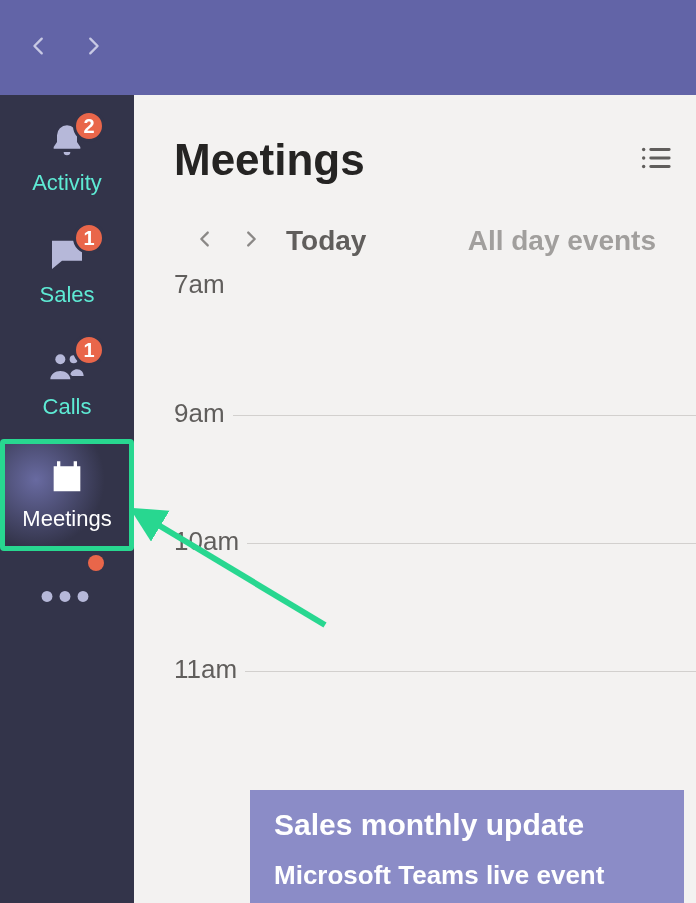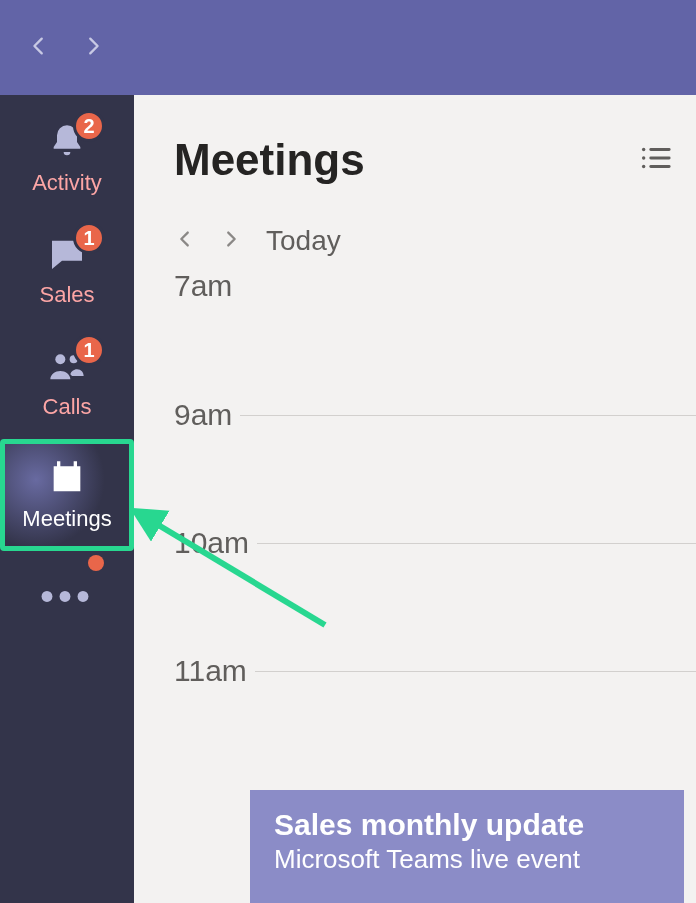--- a/index.html
+++ b/index.html
@@ -43,21 +43,21 @@
     gap: 8px;
     color: #b6b8d9;
     cursor: pointer;
   }
   .rail-item .icon-wrap {
     position: relative;
     width: 40px; height: 40px;
     display:flex; align-items:center; justify-content:center;
   }
   .rail-item .icon-wrap svg { width: 40px; height: 40px; fill: #b6b8d9; }
-  .rail-item span.label { font-size: 22px; color: #fca5a5; }
+  .rail-item span.label { font-size: 22px; color: #5eead4; }
 
   .rail-item.highlighted {
     border: 5px solid #28d790;
     border-radius: 4px;
     background: radial-gradient(circle at 25% 35%, rgba(110,112,170,0.9), rgba(51,52,74,0.2) 60%);
   }
   .rail-item.highlighted svg { fill: #ffffff; }
   .rail-item.highlighted span.label { color: #ffffff; }
 
   .badge {
@@ -104,61 +104,62 @@
     font-size: 44px;
     font-weight: 700;
     color: #252423;
     flex: 1;
   }
   .list-icon svg { width: 34px; height: 34px; stroke:#605e5c; fill:none; }
   .list-icon { margin-right: 24px; cursor:pointer; }
 
   .day-nav {
     display:flex; align-items:center;
-    padding: 10px 40px 30px 40px;
+    padding: 10px 40px 30px 60px;
     gap: 24px;
     color: #605e5c;
+    font-weight: bold;
   }
   .day-nav .arrow { cursor:pointer; }
   .day-nav .arrow svg { width: 22px; height: 22px; stroke:#8a8886; fill:none; }
   .day-nav .today { font-size: 28px; color:#605e5c; cursor:pointer; }
   .day-nav .allday { font-size: 28px; color:#a19f9d; margin-left: auto; }
 
   .timeline {
     position: relative;
     padding-left: 40px;
   }
   .slot {
     height: 128px;
     border-top: 1px solid #d2d0ce;
     position: relative;
   }
   .slot .time {
     position: absolute;
     top: -18px;
     left: 0;
-    font-size: 30px;
+    font-size: 26px;
     color: #605e5c;
     background: #f3f2f1;
     padding-right: 8px;
   }
   .slot:first-child { border-top:none; }
 
   .event-card {
     position:absolute;
     left: 250px;
     right: 12px;
     top: 790px;
     height: 113px;
     background: #8b8cc7;
     padding: 18px 24px;
     color: #fff;
   }
   .event-card .title { font-size: 30px; font-weight: 600; }
-  .event-card .sub { font-size: 26px; font-weight: 400; margin-top: 2px; }
+  .event-card .sub { font-size: 26px; font-weight: 700; margin-top: 18px; }
 
   
   .anno {
     position: absolute;
     pointer-events: none;
     top: 0; left: 0;
     width: 696px; height: 903px;
   }
 </style>
 </head>
@@ -252,20 +253,21 @@
         <svg viewBox="0 0 24 24" stroke-width="2.5" stroke-linecap="round" stroke-linejoin="round">
             <path d="M15 5 L8 12 L15 19"></path>
           </svg>
       </div>
       <div class="arrow">
         <svg viewBox="0 0 24 24" stroke-width="2.5" stroke-linecap="round" stroke-linejoin="round">
             <path d="M9 5 L16 12 L9 19"></path>
           </svg>
       </div>
       <div class="today">Today</div>
+      <div class="allday">All day events</div>
     </div>
 
     <div class="timeline">
       <div class="slot">
         <span class="time">7am</span>
       </div>
       <div class="slot">
         <span class="time">9am</span>
       </div>
       <div class="slot">

